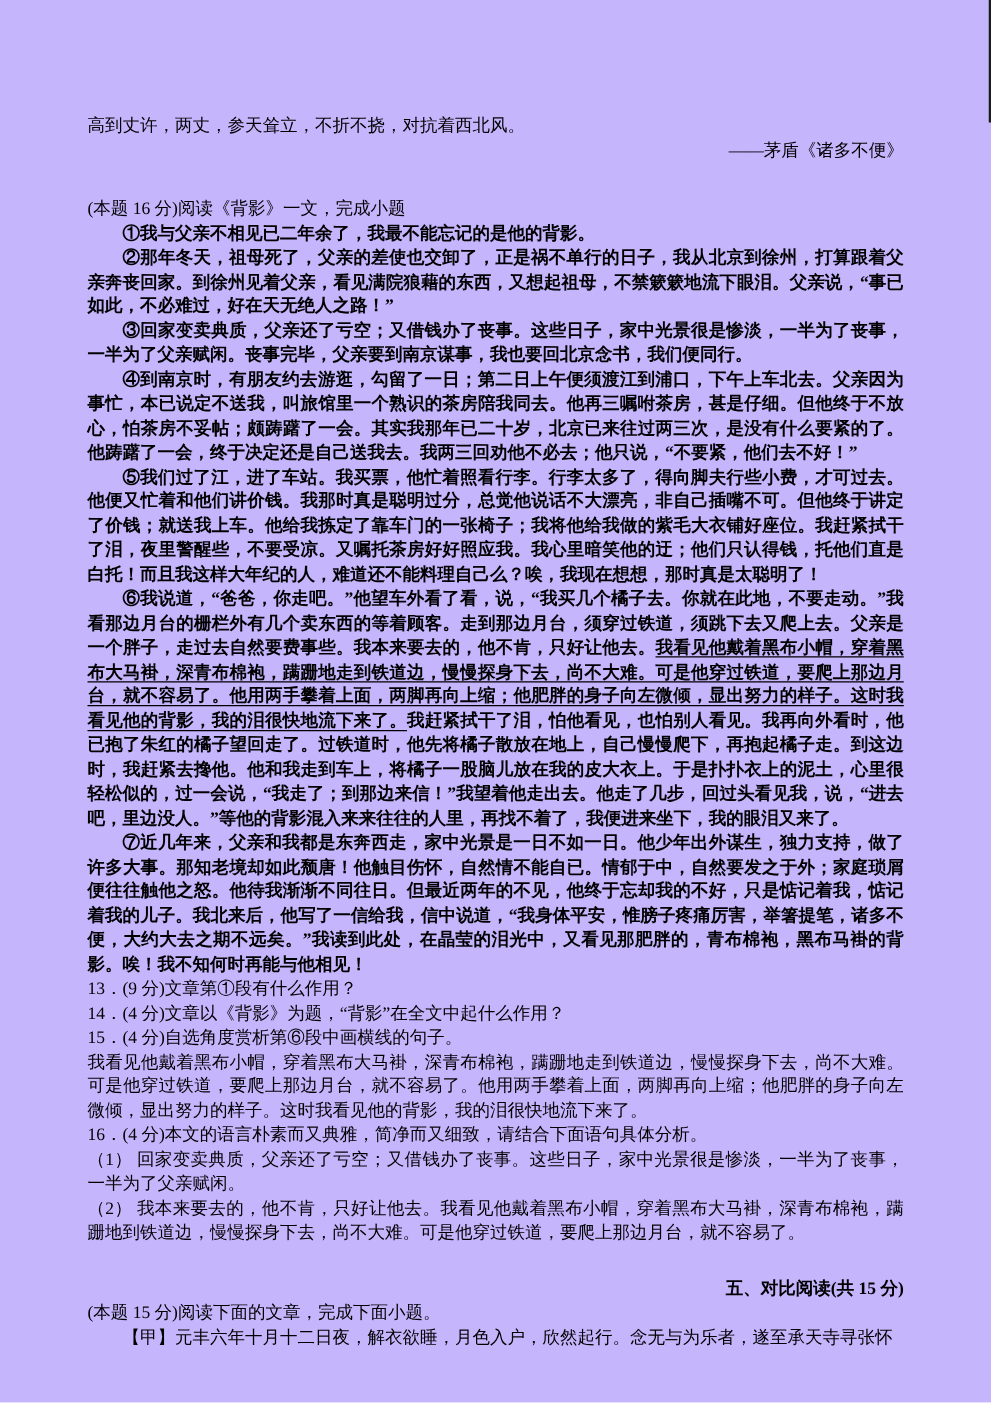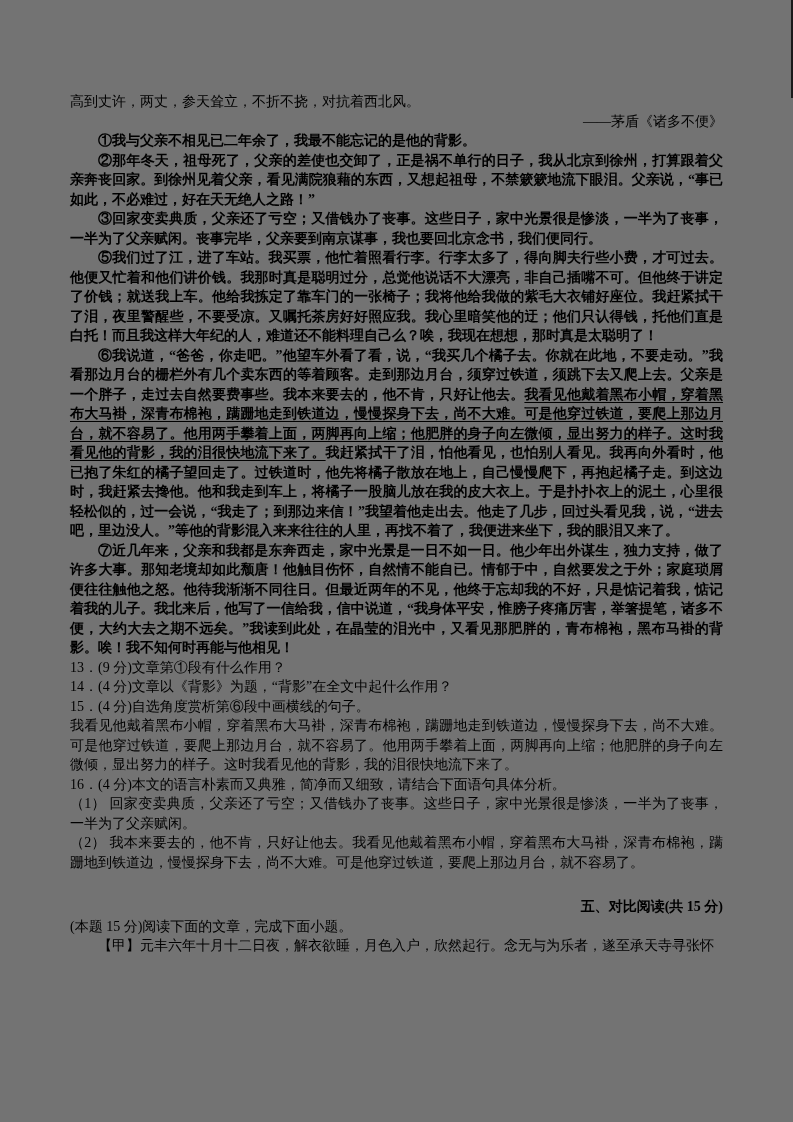--- a/index.html
+++ b/index.html
@@ -5,21 +5,21 @@
   html, body {
     margin: 0;
     padding: 0;
     background: #ffffff;
   }
   .page {
     position: relative;
     width: 793px;
     height: 1122px;
     box-sizing: border-box;
-    background: #737373;
+    background: #c4b5fd;
     color: #000000;
     font-family: "Liberation Serif", "DejaVu Serif", serif;
     font-size: 14px;
     line-height: 19.5px;
     padding: 92px 70px 30px 70px;
     overflow: hidden;
   }
   .line {
     text-align: justify;
   }
@@ -66,25 +66,27 @@
 </style>
 </head>
 <body>
 
 <div class="page">
   <div class="scan-artifact"></div>
 
   <div class="line">高到丈许，两丈，参天耸立，不折不挠，对抗着西北风。</div>
   <div class="line attribution">——茅盾《诸多不便》</div>
 
+  <div class="reading-intro">(本题 16 分)阅读《背影》一文，完成小题</div>
 
   <div>
       <div class="para"><span>①我与父亲不相见已二年余了，我最不能忘记的是他的背影。</span></div>
       <div class="para"><span>②那年冬天，祖母死了，父亲的差使也交卸了，正是祸不单行的日子，我从北京到徐州，打算跟着父亲奔丧回家。到徐州见着父亲，看见满院狼藉的东西，又想起祖母，不禁簌簌地流下眼泪。父亲说，“事已如此，不必难过，好在天无绝人之路！”</span></div>
       <div class="para"><span>③回家变卖典质，父亲还了亏空；又借钱办了丧事。这些日子，家中光景很是惨淡，一半为了丧事，一半为了父亲赋闲。丧事完毕，父亲要到南京谋事，我也要回北京念书，我们便同行。</span></div>
+      <div class="para"><span>④到南京时，有朋友约去游逛，勾留了一日；第二日上午便须渡江到浦口，下午上车北去。父亲因为事忙，本已说定不送我，叫旅馆里一个熟识的茶房陪我同去。他再三嘱咐茶房，甚是仔细。但他终于不放心，怕茶房不妥帖；颇踌躇了一会。其实我那年已二十岁，北京已来往过两三次，是没有什么要紧的了。他踌躇了一会，终于决定还是自己送我去。我两三回劝他不必去；他只说，“不要紧，他们去不好！”</span></div>
       <div class="para"><span>⑤我们过了江，进了车站。我买票，他忙着照看行李。行李太多了，得向脚夫行些小费，才可过去。他便又忙着和他们讲价钱。我那时真是聪明过分，总觉他说话不大漂亮，非自己插嘴不可。但他终于讲定了价钱；就送我上车。他给我拣定了靠车门的一张椅子；我将他给我做的紫毛大衣铺好座位。我赶紧拭干了泪，夜里警醒些，不要受凉。又嘱托茶房好好照应我。我心里暗笑他的迂；他们只认得钱，托他们直是白托！而且我这样大年纪的人，难道还不能料理自己么？唉，我现在想想，那时真是太聪明了！</span></div>
       <div class="para"><span>⑥我说道，“爸爸，你走吧。”他望车外看了看，说，“我买几个橘子去。你就在此地，不要走动。”我看那边月台的栅栏外有几个卖东西的等着顾客。走到那边月台，须穿过铁道，须跳下去又爬上去。父亲是一个胖子，走过去自然要费事些。我本来要去的，他不肯，只好让他去。</span><span class="underline">我看见他戴着黑布小帽，穿着黑布大马褂，深青布棉袍，蹒跚地走到铁道边，慢慢探身下去，尚不大难。可是他穿过铁道，要爬上那边月台，就不容易了。他用两手攀着上面，两脚再向上缩；他肥胖的身子向左微倾，显出努力的样子。这时我看见他的背影，我的泪很快地流下来了。</span><span>我赶紧拭干了泪，怕他看见，也怕别人看见。我再向外看时，他已抱了朱红的橘子望回走了。过铁道时，他先将橘子散放在地上，自己慢慢爬下，再抱起橘子走。到这边时，我赶紧去搀他。他和我走到车上，将橘子一股脑儿放在我的皮大衣上。于是扑扑衣上的泥土，心里很轻松似的，过一会说，“我走了；到那边来信！”我望着他走出去。他走了几步，回过头看见我，说，“进去吧，里边没人。”等他的背影混入来来往往的人里，再找不着了，我便进来坐下，我的眼泪又来了。</span></div>
       <div class="para"><span>⑦近几年来，父亲和我都是东奔西走，家中光景是一日不如一日。他少年出外谋生，独力支持，做了许多大事。那知老境却如此颓唐！他触目伤怀，自然情不能自已。情郁于中，自然要发之于外；家庭琐屑便往往触他之怒。他待我渐渐不同往日。但最近两年的不见，他终于忘却我的不好，只是惦记着我，惦记着我的儿子。我北来后，他写了一信给我，信中说道，“我身体平安，惟膀子疼痛厉害，举箸提笔，诸多不便，大约大去之期不远矣。”我读到此处，在晶莹的泪光中，又看见那肥胖的，青布棉袍，黑布马褂的背影。唉！我不知何时再能与他相见！</span></div>
     </div>
 
   <div>
       <div class="question">13．(9 分)文章第①段有什么作用？</div>
       <div class="question">14．(4 分)文章以《背影》为题，“背影”在全文中起什么作用？</div>
       <div class="question">15．(4 分)自选角度赏析第⑥段中画横线的句子。</div>
       <div class="question-sub">我看见他戴着黑布小帽，穿着黑布大马褂，深青布棉袍，蹒跚地走到铁道边，慢慢探身下去，尚不大难。可是他穿过铁道，要爬上那边月台，就不容易了。他用两手攀着上面，两脚再向上缩；他肥胖的身子向左微倾，显出努力的样子。这时我看见他的背影，我的泪很快地流下来了。</div>

